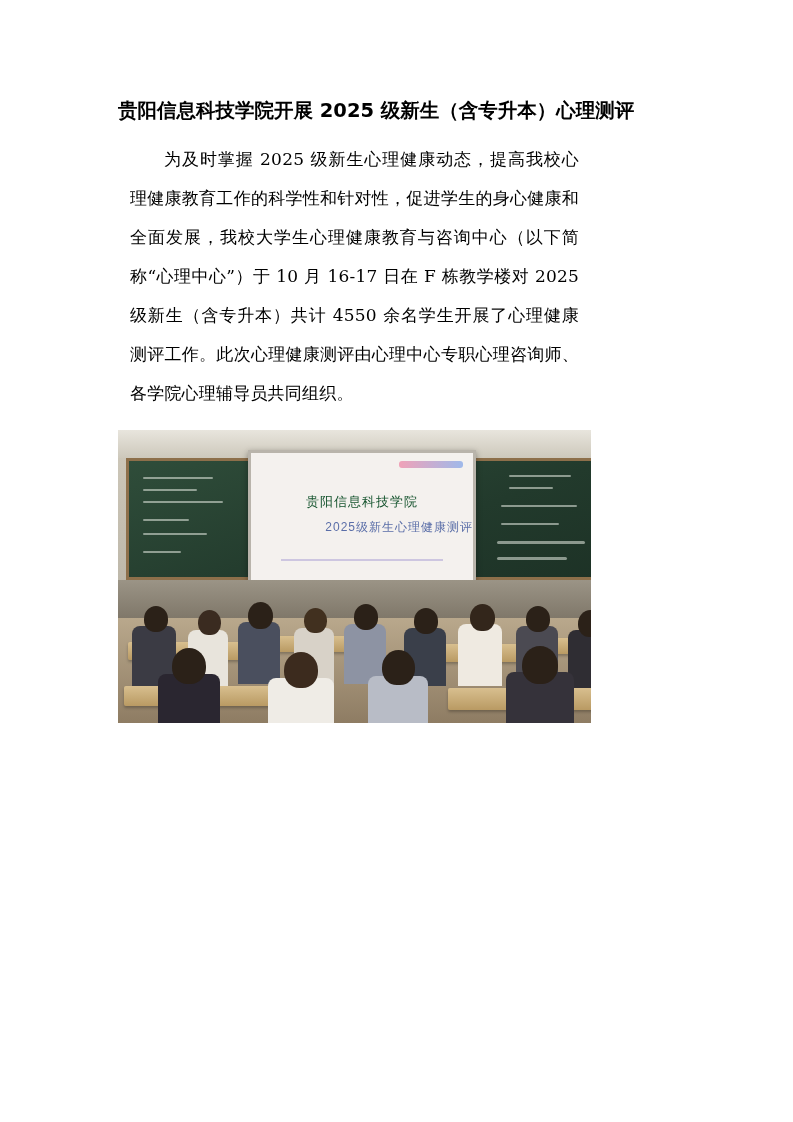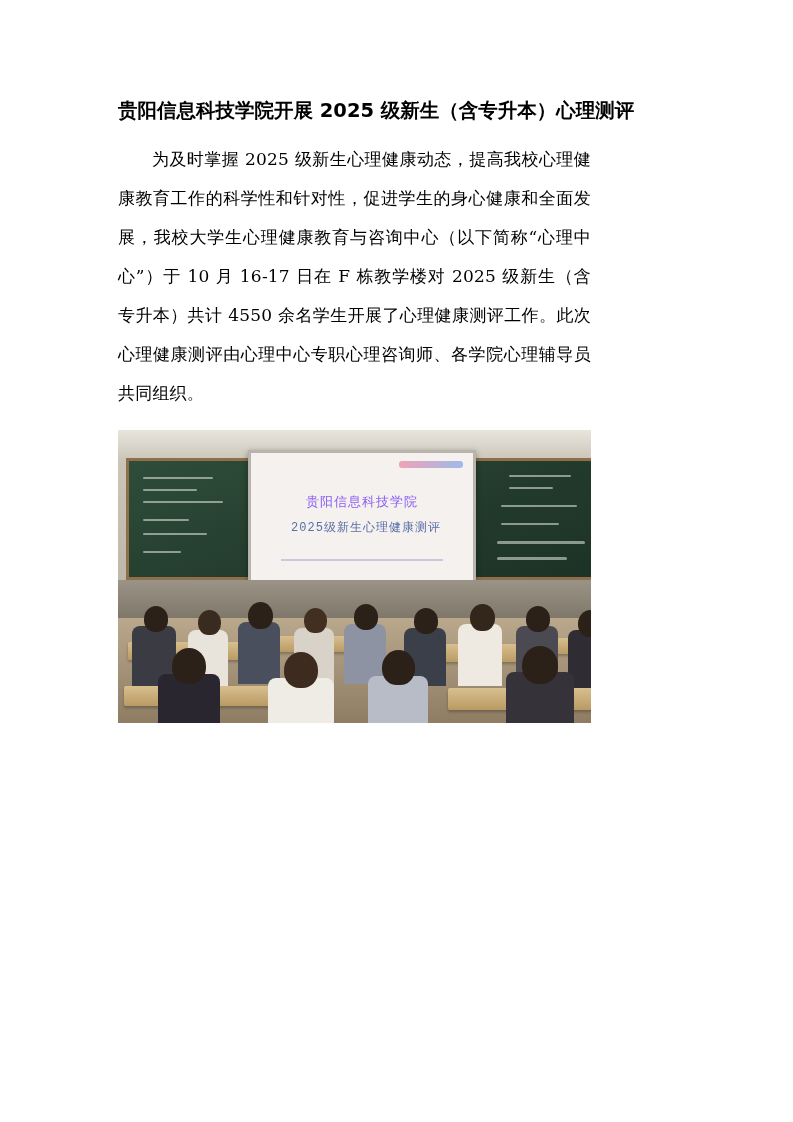--- a/index.html
+++ b/index.html
@@ -31,21 +31,21 @@
     text-align: left;
     margin: 0 0 14px 0;
     white-space: nowrap;
   }
   .para {
     font-size: 17px;
     line-height: 39px;
     text-align: justify;
     text-justify: inter-ideograph;
     text-indent: 2em;
-    margin: 0;
+    margin: 12px;
     letter-spacing: 0.2px;
   }
   .figure {
     margin: 17px 0 18px 0;
     display: flex;
     justify-content: center;
   }
   .photo {
     position: relative;
     width: 498px;
@@ -84,26 +84,26 @@
   }
   .ph-screen-bar {
     position: absolute; right: 10px; top: 8px; width: 64px; height: 7px;
     background: linear-gradient(90deg, #f0a2b8, #9fb9ea);
     border-radius: 3px;
   }
   .ph-screen-t1 {
     position: absolute; left: 0; right: 0; top: 40px;
     text-align: center;
     font-family: "DejaVu Sans", "Liberation Sans", sans-serif;
-    font-size: 13px; color: #8b5cf6; letter-spacing: 1px;
+    font-size: 13px; color: #14532d; letter-spacing: 1px;
   }
   .ph-screen-t2 {
     position: absolute; left: 8px; right: 0; top: 66px;
-    text-align: center;
-    font-family: Liberation Mono, monospace;
+    text-align: right;
+    font-family: Liberation Sans, sans-serif;
     font-size: 12px; color: #5a6ea8; letter-spacing: 1px;
   }
   .ph-screen-rule {
     position: absolute; left: 30px; right: 30px; bottom: 26px; height: 2px;
     background: #cdc6e0;
   }
   .ph-desk-front {
     position: absolute; left: 0; top: 150px; width: 100%; height: 40px;
     background: linear-gradient(#9b9486, #7e7668);
   }

